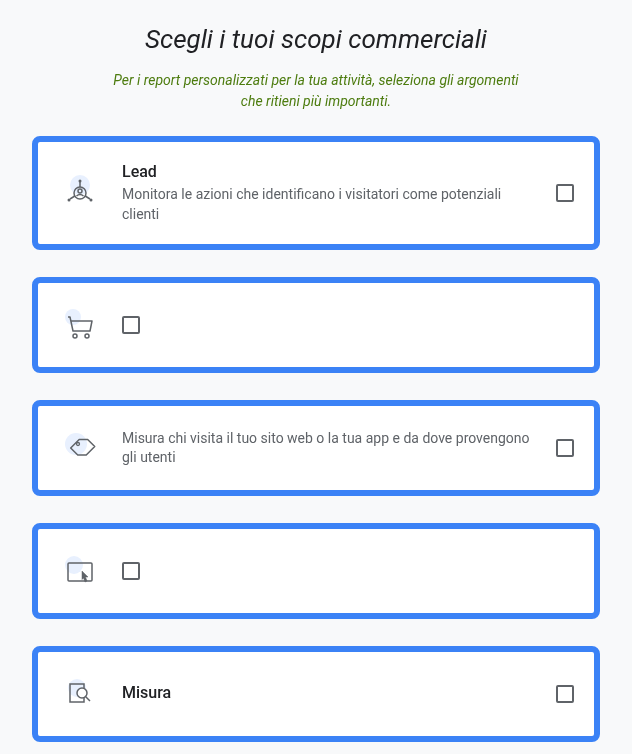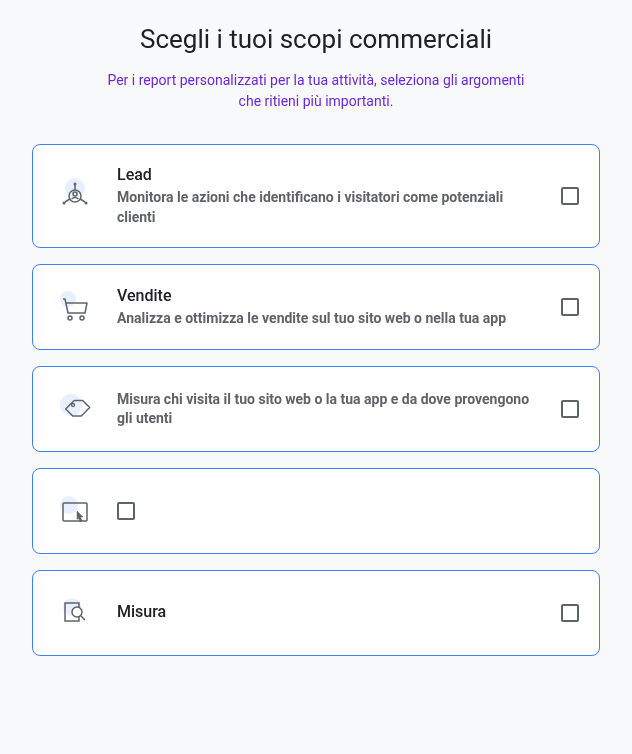--- a/index.html
+++ b/index.html
@@ -10,41 +10,42 @@
     body {
       font-family: "Google Sans", Roboto, Arial, sans-serif;
       background: #f8f9fa;
       width: 632px;
       height: 754px;
       padding: 24px 32px;
       color: #202124;
     }
     .header {
       text-align: center;
-      margin-bottom: 32px;
+      margin-bottom: 24px;
+      font-style: italic;
     }
     .title {
       font-size: 26px;
       font-weight: 400;
       color: #202124;
       margin-bottom: 16px;
     }
     .subtitle {
       font-size: 14px;
-      color: #6d28d9;
+      color: #4d7c0f;
       line-height: 1.5;
       max-width: 420px;
       margin: 0 auto;
     }
     .option-card {
       background: #fff;
-      border: 1px solid #3b82f6;
+      border: 6px solid #3b82f6;
       border-radius: 8px;
       padding: 20px 20px;
-      margin-bottom: 16px;
+      margin-bottom: 27px;
       display: flex;
       align-items: center;
       gap: 20px;
       cursor: pointer;
     }
     .option-icon {
       width: 44px;
       height: 44px;
       flex-shrink: 0;
       display: flex;
@@ -57,21 +58,20 @@
     .option-title {
       font-size: 16px;
       font-weight: 500;
       color: #202124;
       margin-bottom: 4px;
     }
     .option-desc {
       font-size: 14px;
       color: #5f6368;
       line-height: 1.4;
-      font-weight: bold;
     }
     .checkbox {
       width: 18px;
       height: 18px;
       border: 2px solid #5f6368;
       border-radius: 2px;
       flex-shrink: 0;
     }
   </style>
 </head>
@@ -106,24 +106,20 @@
 
 <div class="option-card">
   <div class="option-icon">
     <svg width="40" height="40" viewBox="0 0 40 40">
       <circle cx="13" cy="12" r="8" fill="#e8f0fe"></circle>
       <path d="M8 12 L10 12 L13 26 L30 26 L32 16 L11 16" fill="none" stroke="#5f6368" stroke-width="1.5" stroke-linejoin="round"></path>
       <circle cx="15" cy="31" r="2" fill="none" stroke="#5f6368" stroke-width="1.5"></circle>
       <circle cx="27" cy="31" r="2" fill="none" stroke="#5f6368" stroke-width="1.5"></circle>
     </svg>
   </div>
-  <div class="option-content">
-    <div class="option-title">Vendite</div>
-    <div class="option-desc">Analizza e ottimizza le vendite sul tuo sito web o nella tua app</div>
-  </div>
   <div class="checkbox"></div>
 </div>
 
 <div class="option-card">
   <div class="option-icon">
     <svg width="40" height="40" viewBox="0 0 40 40">
       <circle cx="16" cy="16" r="11" fill="#e8f0fe"></circle>
       <path d="M14 12 L26 12 L32 18 L32 28 L20 28 L14 22 Z" fill="none" stroke="#5f6368" stroke-width="1.5" stroke-linejoin="round" transform="rotate(-45 22 20)"></path>
       <circle cx="18" cy="16" r="1.5" fill="none" stroke="#5f6368" stroke-width="1.3"></circle>
     </svg>

